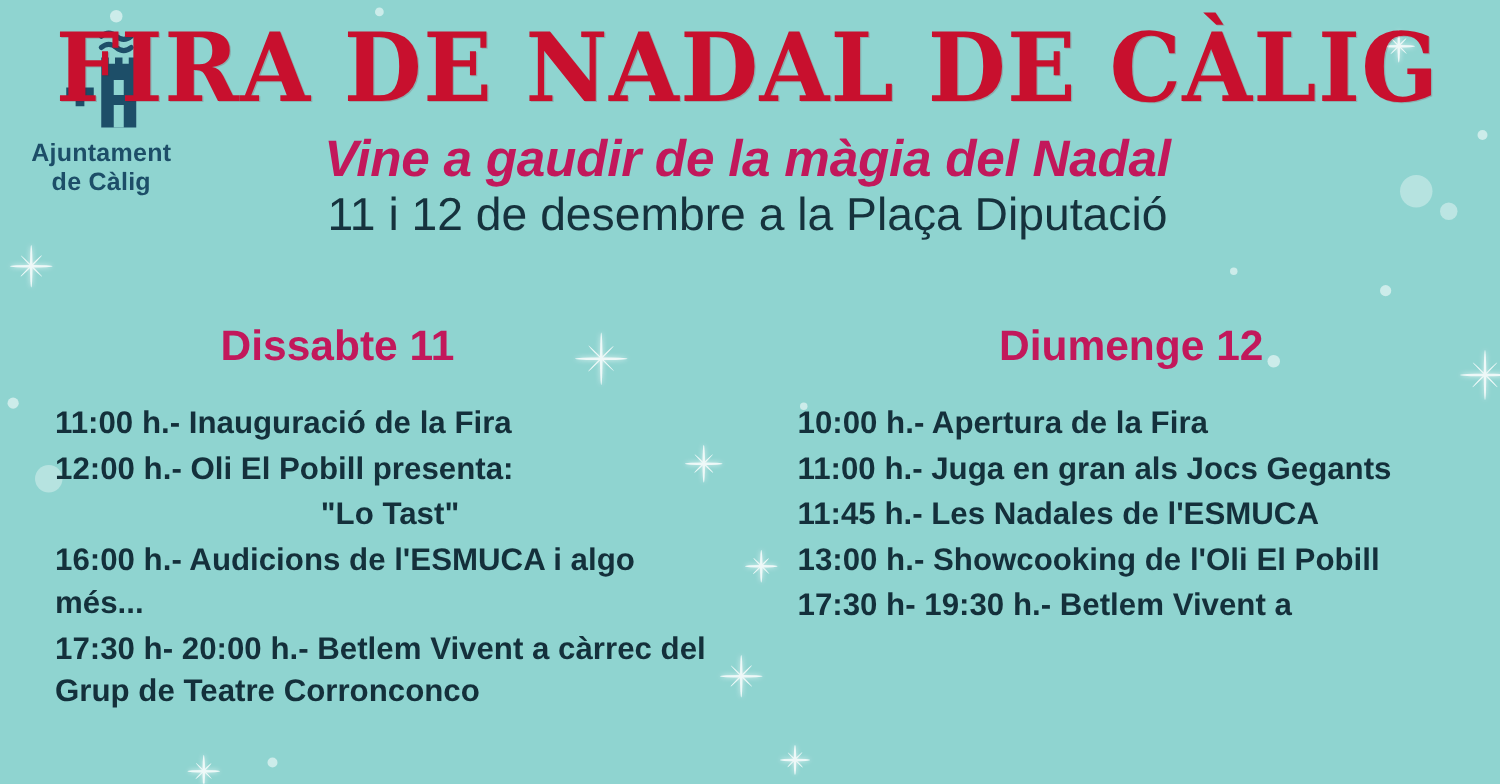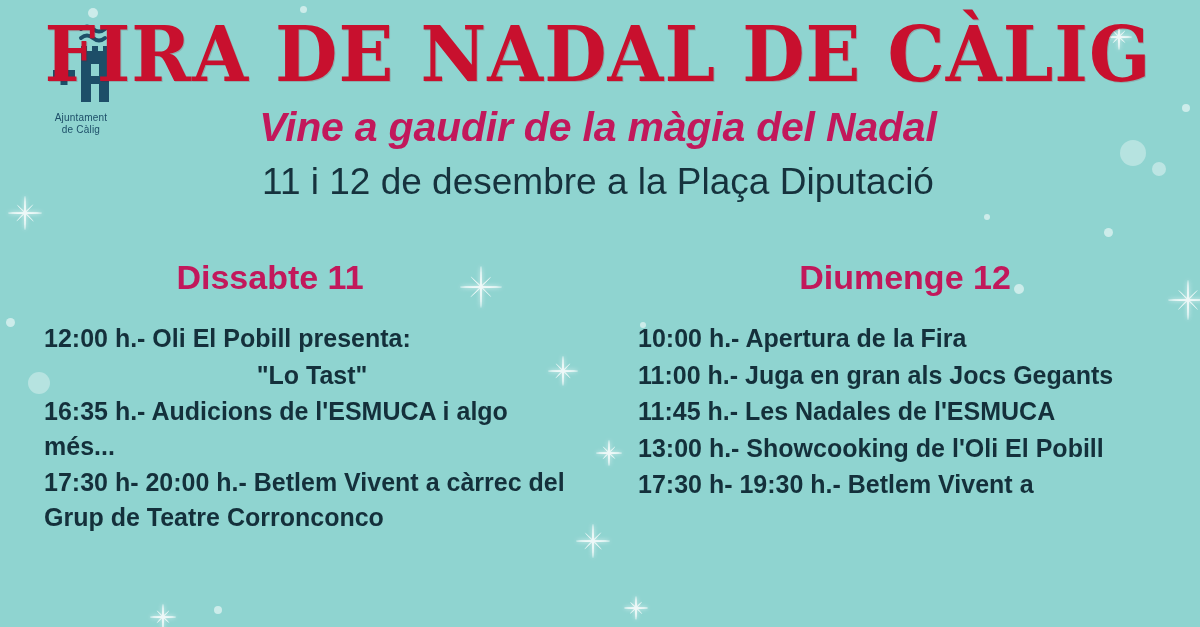--- a/index.html
+++ b/index.html
@@ -73,23 +73,23 @@
   .logo {
     position: absolute;
     left: 16px;
     top: 24px;
     width: 130px;
     text-align: center;
     color: #1b4a66;
   }
   .logo svg { display: block; margin: 0 auto; }
   .logo-text {
-    font-size: 10px;
+    font-size: 20px;
     line-height: 1.15;
-    font-weight: 400;
+    font-weight: 700;
     color: #1d4e68;
     margin-top: 6px;
     letter-spacing: .2px;
   }
 
   
   .header {
     position: absolute;
     left: 0;
     top: 0;
@@ -109,21 +109,20 @@
   }
   .subtitle {
     margin-top: 14px;
     font-size: 41px;
     font-style: italic;
     font-weight: 700;
     color: #c2185b;
     letter-spacing: -.2px;
   }
   .dateline {
-    margin-top: 10px;
     font-size: 37px;
     font-weight: 400;
     color: #16323d;
   }
 
   
   .columns {
     position: absolute;
     top: 258px;
     left: 0;
@@ -233,23 +232,24 @@
 
 <div class="header">
   <div class="fair-title">FIRA DE NADAL DE CÀLIG</div>
   <div class="subtitle">Vine a gaudir de la màgia del Nadal</div>
   <div class="dateline">11 i 12 de desembre a la Plaça Diputació</div>
 </div>
 
 <div class="columns">
   <div class="col col-left">
     <div class="col-title">Dissabte 11</div>
+    <div class="entry">11:00 h.- Inauguració de la Fira</div>
     <div class="entry">12:00 h.- Oli El Pobill presenta:</div>
     <div class="entry indent">"Lo Tast"</div>
-    <div class="entry">16:35 h.- Audicions de l'ESMUCA i algo més...</div>
+    <div class="entry">16:00 h.- Audicions de l'ESMUCA i algo més...</div>
     <div class="entry">17:30 h- 20:00 h.- Betlem Vivent a càrrec del Grup de Teatre Corronconco</div>
   </div>
   <div class="col col-right">
     <div class="col-title">Diumenge 12</div>
     <div class="entry">10:00 h.- Apertura de la Fira</div>
     <div class="entry">11:00 h.- Juga en gran als Jocs Gegants</div>
     <div class="entry">11:45 h.- Les Nadales de l'ESMUCA</div>
     <div class="entry">13:00 h.- Showcooking de l'Oli El Pobill</div>
     <div class="entry">17:30 h- 19:30 h.- Betlem Vivent a</div>
   </div>

